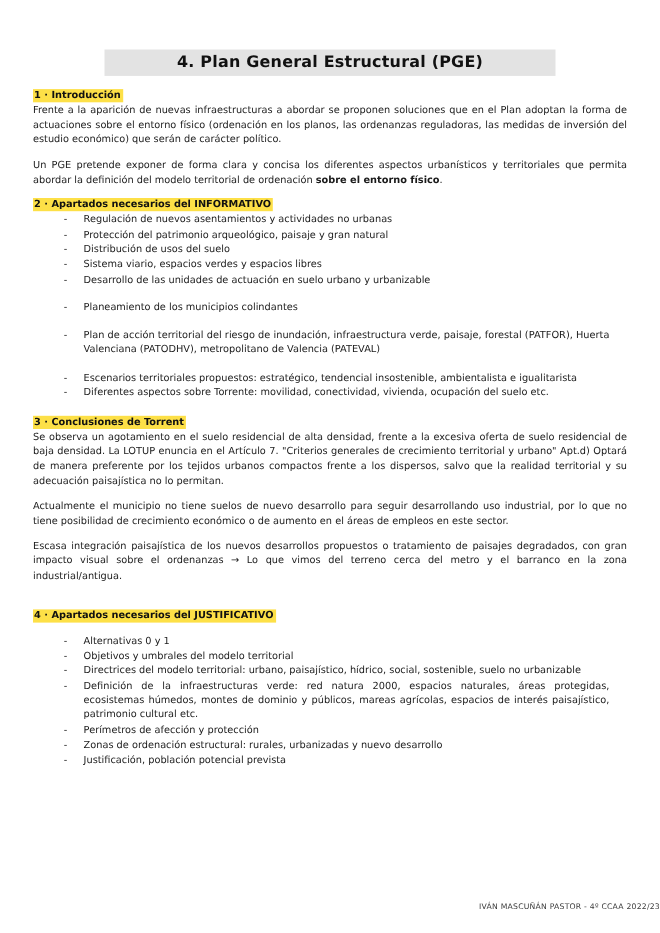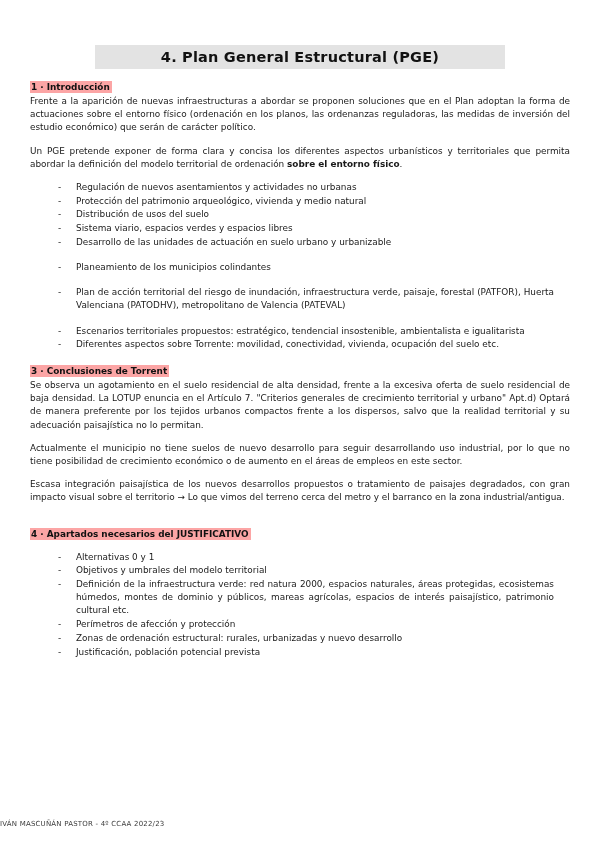--- a/index.html
+++ b/index.html
@@ -46,21 +46,21 @@
     width: 540px;
   }
   .sec-head {
     font-size: 8.9px;
     font-weight: bold;
     color: #111;
     margin: 0 0 3px 0;
     display: block;
   }
   .sec-head span.hl {
-    background: #fca5a5;
+    background: #fde047;
     padding: 1px 2px 1px 1px;
   }
   .para {
     font-size: 8.9px;
     line-height: 13.2px;
     text-align: justify;
     margin: 0 0 10px 0;
     color: #1a1a1a;
   }
   .para b { font-weight: bold; }
@@ -85,73 +85,75 @@
     top: 0;
     color: #1a1a1a;
   }
   ul.dash-list li.gap-before { margin-top: 12px; }
   .sec-spacer { height: 14px; }
   .footer {
     position: absolute;
     left: 0;
     top: 820px;
     width: 600px;
-    text-align: left;
+    text-align: right;
     font-size: 7px;
     color: #3a3a3a;
     letter-spacing: 0.2px;
   }
 </style>
 </head>
 <body>
 
 <div class="page">
 
   <div class="title-bar">
     <span class="title-text">4. Plan General Estructural (PGE)</span>
   </div>
 
   <div class="content">
 
     <div class="sec-head"><span class="hl">1 · Introducción</span></div>
     <p class="para">Frente a la aparición de nuevas infraestructuras a abordar se proponen soluciones que en el Plan adoptan la forma de actuaciones sobre el entorno físico (ordenación en los planos, las ordenanzas reguladoras, las medidas de inversión del estudio económico) que serán de carácter político.</p>
     <p class="para"><span>Un PGE pretende exponer de forma clara y concisa los diferentes aspectos urbanísticos y territoriales que permita abordar la definición del modelo territorial de ordenación </span><b>sobre el entorno físico</b><span>.</span></p>
 
+    <div class="sec-head"><span class="hl">2 · Apartados necesarios del INFORMATIVO</span></div>
     <ul class="dash-list">
       <li>Regulación de nuevos asentamientos y actividades no urbanas</li>
-      <li>Protección del patrimonio arqueológico, vivienda y medio natural</li>
+      <li>Protección del patrimonio arqueológico, paisaje y gran natural</li>
       <li>Distribución de usos del suelo</li>
       <li>Sistema viario, espacios verdes y espacios libres</li>
       <li>Desarrollo de las unidades de actuación en suelo urbano y urbanizable</li>
     </ul>
     <ul class="dash-list">
       <li class="gap-before">Planeamiento de los municipios colindantes</li>
     </ul>
     <ul class="dash-list">
       <li class="gap-before">Plan de acción territorial del riesgo de inundación, infraestructura verde, paisaje, forestal (PATFOR), Huerta Valenciana (PATODHV), metropolitano de Valencia (PATEVAL)</li>
     </ul>
     <ul class="dash-list">
       <li class="gap-before">Escenarios territoriales propuestos: estratégico, tendencial insostenible, ambientalista e igualitarista</li>
       <li>Diferentes aspectos sobre Torrente: movilidad, conectividad, vivienda, ocupación del suelo etc.</li>
     </ul>
 
     <div class="sec-spacer"></div>
 
     <div class="sec-head"><span class="hl">3 · Conclusiones de Torrent</span></div>
     <p class="para">Se observa un agotamiento en el suelo residencial de alta densidad, frente a la excesiva oferta de suelo residencial de baja densidad. La LOTUP enuncia en el Artículo 7. "Criterios generales de crecimiento territorial y urbano" Apt.d) Optará de manera preferente por los tejidos urbanos compactos frente a los dispersos, salvo que la realidad territorial y su adecuación paisajística no lo permitan.</p>
     <p class="para">Actualmente el municipio no tiene suelos de nuevo desarrollo para seguir desarrollando uso industrial, por lo que no tiene posibilidad de crecimiento económico o de aumento en el áreas de empleos en este sector.</p>
-    <p class="para">Escasa integración paisajística de los nuevos desarrollos propuestos o tratamiento de paisajes degradados, con gran impacto visual sobre el territorio → Lo que vimos del terreno cerca del metro y el barranco en la zona industrial/antigua.</p>
+    <p class="para">Escasa integración paisajística de los nuevos desarrollos propuestos o tratamiento de paisajes degradados, con gran impacto visual sobre el ordenanzas → Lo que vimos del terreno cerca del metro y el barranco en la zona industrial/antigua.</p>
 
     <div class="sec-spacer"></div>
 
     <div class="sec-head"><span class="hl">4 · Apartados necesarios del JUSTIFICATIVO</span></div>
     <ul class="dash-list">
       <li class="gap-before">Alternativas 0 y 1</li>
       <li>Objetivos y umbrales del modelo territorial</li>
-      <li>Definición de la infraestructura verde: red natura 2000, espacios naturales, áreas protegidas, ecosistemas húmedos, montes de dominio y públicos, mareas agrícolas, espacios de interés paisajístico, patrimonio cultural etc.</li>
+      <li>Directrices del modelo territorial: urbano, paisajístico, hídrico, social, sostenible, suelo no urbanizable</li>
+      <li>Definición de la infraestructuras verde: red natura 2000, espacios naturales, áreas protegidas, ecosistemas húmedos, montes de dominio y públicos, mareas agrícolas, espacios de interés paisajístico, patrimonio cultural etc.</li>
       <li>Perímetros de afección y protección</li>
       <li>Zonas de ordenación estructural: rurales, urbanizadas y nuevo desarrollo</li>
       <li>Justificación, población potencial prevista</li>
     </ul>
 
   </div>
 
   <div class="footer">IVÁN MASCUÑÁN PASTOR - 4º CCAA 2022/23</div>
 
 </div>

